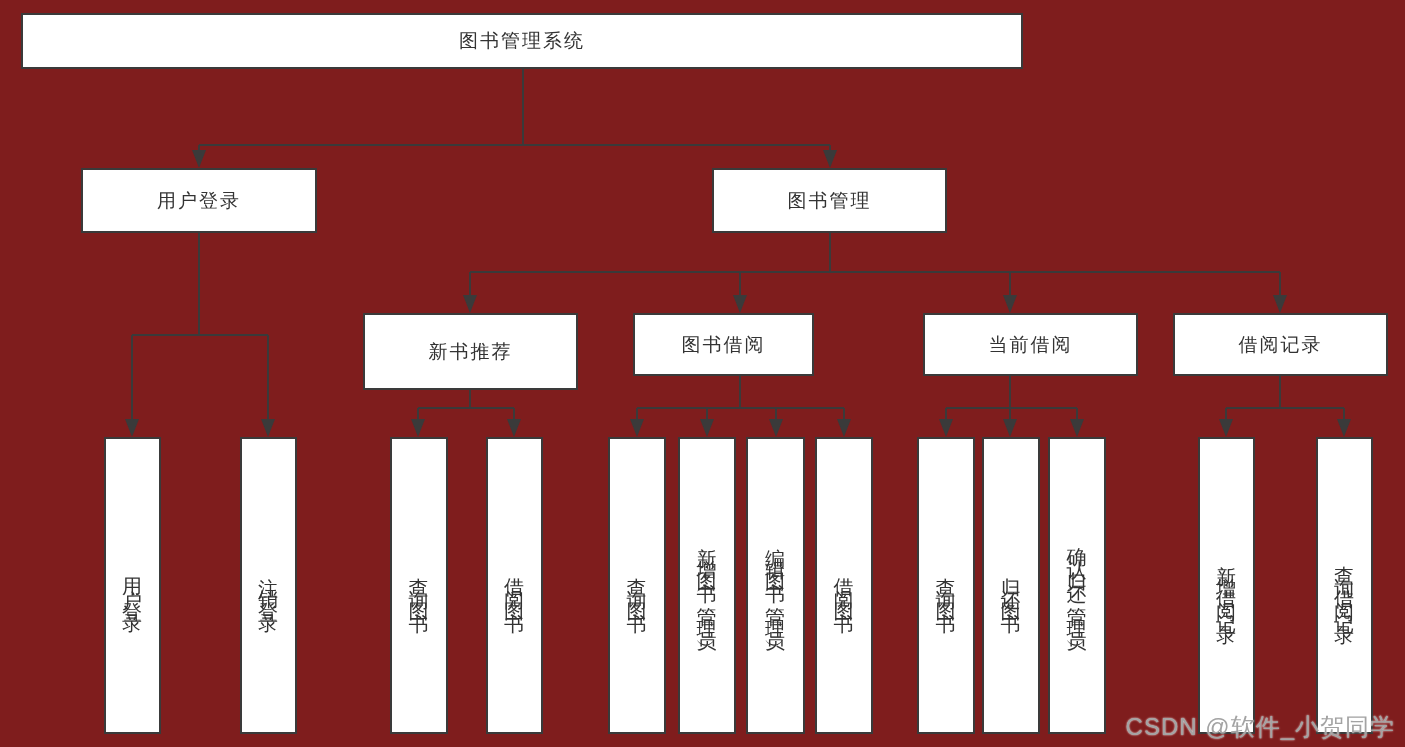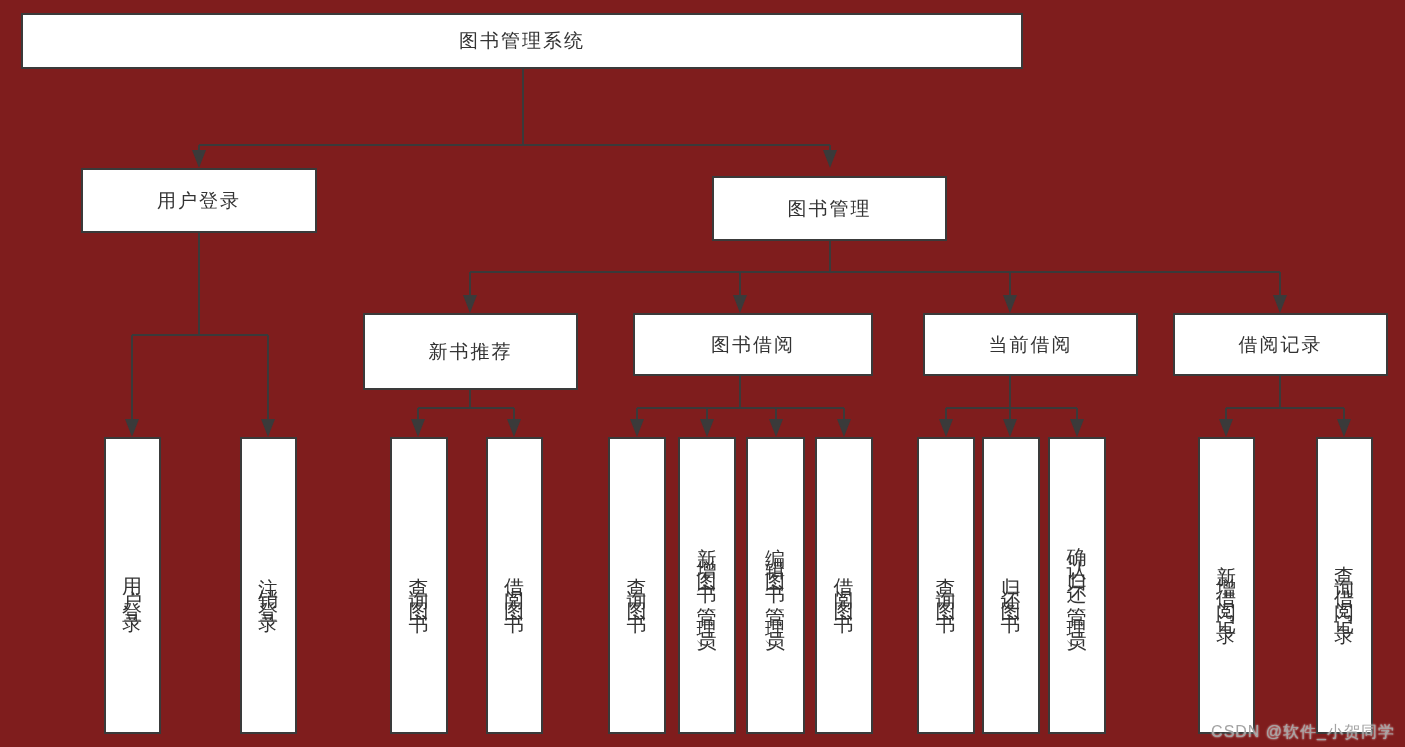--- a/index.html
+++ b/index.html
@@ -39,24 +39,24 @@
     writing-mode: vertical-rl;
     text-orientation: mixed;
     font-size: 20px;
     letter-spacing: 12px;
     line-height: 1;
   }
   
   .n-root      { left: 21px;  top: 13px;  width: 1002px; height: 56px; }
   
   .n-login     { left: 81px;  top: 168px; width: 236px;  height: 65px; }
-  .n-bookmgmt  { left: 712px; top: 176px; width: 235px;  height: 65px; }
+  .n-bookmgmt  { left: 712px; top: 168px; width: 235px;  height: 65px; }
   
   .n-newrec    { left: 363px;  top: 313px; width: 215px; height: 77px; }
-  .n-borrow    { left: 633px;  top: 313px; width: 240px; height: 63px; }
+  .n-borrow    { left: 633px;  top: 313px; width: 181px; height: 63px; }
   .n-current   { left: 903px;  top: 313px; width: 215px; height: 63px; margin-left: 20px; }
   .n-record    { left: 1173px; top: 313px; width: 215px; height: 63px; }
   
   .leaf { top: 437px; height: 297px; }
   .l1  { left: 104px;  width: 57px; }
   .l2  { left: 240px;  width: 57px; }
   .l3  { left: 390px;  width: 58px; }
   .l4  { left: 486px;  width: 57px; }
   .l5  { left: 608px;  width: 58px; }
   .l6  { left: 678px;  width: 58px; }
@@ -64,21 +64,21 @@
   .l8  { left: 815px;  width: 58px; }
   .l9  { left: 917px;  width: 58px; }
   .l10 { left: 982px;  width: 58px; }
   .l11 { left: 1048px; width: 58px; }
   .l12 { left: 1198px; width: 57px; }
   .l13 { left: 1316px; width: 57px; }
   #watermark {
     position: absolute;
     right: 10px;
     bottom: 4px;
-    font-size: 16px;
+    font-size: 24px;
     color: #a3a3a3;
     letter-spacing: 1px;
     z-index: 5;
     text-shadow: 0 0 2px #ffffff;
   }
 </style>
 </head>
 <body>
 
 <div id="stage">

